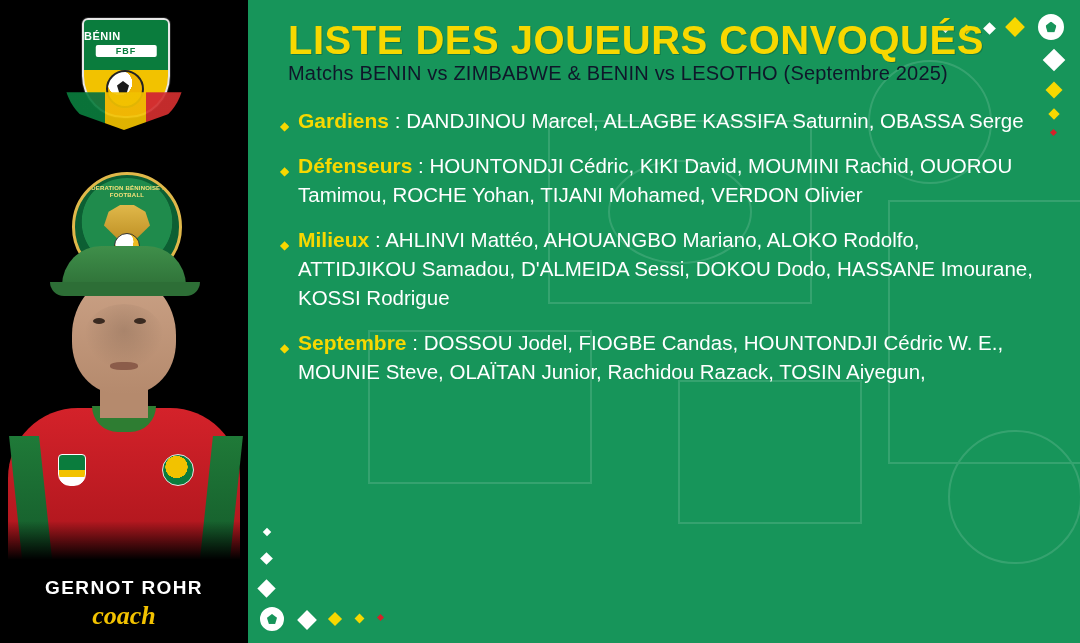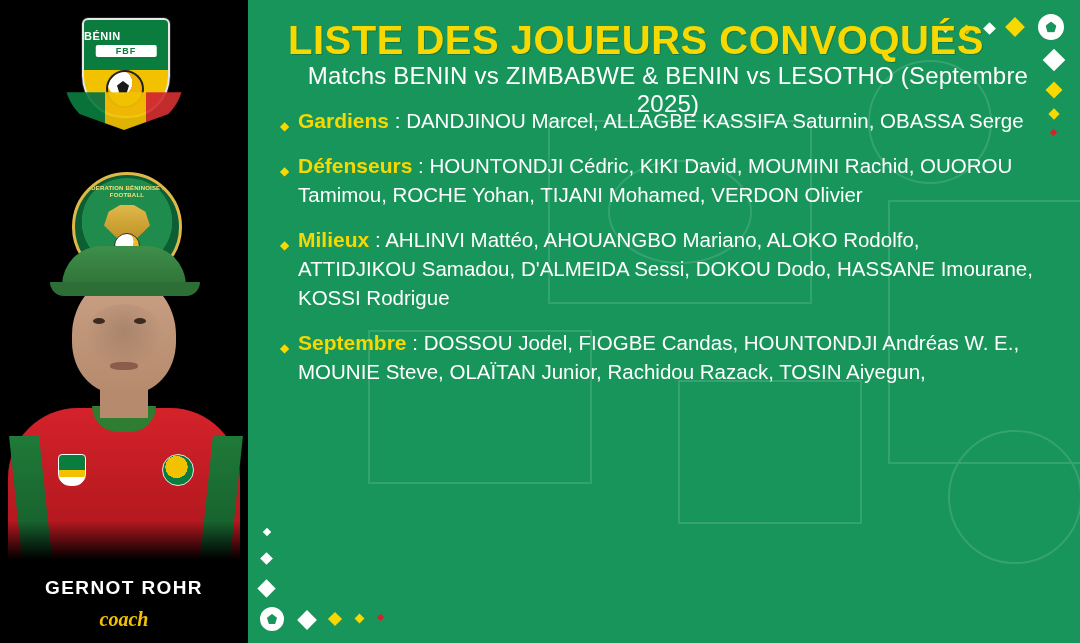--- a/index.html
+++ b/index.html
@@ -253,21 +253,21 @@
     font-size: 19px;
     font-weight: bold;
     letter-spacing: 1.4px;
   }
   .coach-role {
     position: absolute;
     left: 0; right: 0;
     bottom: 12px;
     text-align: center;
     color: #f2c200;
-    font-size: 20px;
+    font-size: 26px;
     font-weight: bold;
     font-style: italic;
     font-family: "Liberation Serif", serif;
   }
 
   
   .right-panel {
     position: absolute;
     left: 248px; top: 0;
     width: 832px;
@@ -295,24 +295,23 @@
     font-weight: bold;
     letter-spacing: .5px;
     line-height: 44px;
     text-shadow: 1px 1px 0 rgba(0,0,0,.18);
   }
   .subhead {
     position: absolute;
     left: 40px;
     top: 62px;
     width: 760px;
-    color: #ffffff;
-    font-size: 24px;
+    color: #0f172a;
+    font-size: 20px;
     letter-spacing: .2px;
-    text-align: center;
   }
 
   .groups {
     position: absolute;
     left: 32px;
     top: 106px;
     width: 760px;
   }
   .group {
     position: relative;
@@ -480,20 +479,20 @@
         <div class="gtext"><span class="gtitle">Défenseurs</span><span> : </span><span>HOUNTONDJI Cédric, KIKI David, MOUMINI Rachid, OUOROU Tamimou, ROCHE Yohan, TIJANI Mohamed, VERDON Olivier</span></div>
       </div>
 
       <div class="group">
         <div class="bullet">◆</div>
         <div class="gtext"><span class="gtitle">Milieux</span><span> : </span><span>AHLINVI Mattéo, AHOUANGBO Mariano, ALOKO Rodolfo, ATTIDJIKOU Samadou, D'ALMEIDA Sessi, DOKOU Dodo, HASSANE Imourane, KOSSI Rodrigue</span></div>
       </div>
 
       <div class="group">
         <div class="bullet">◆</div>
-        <div class="gtext"><span class="gtitle">Septembre</span><span> : </span><span>DOSSOU Jodel, FIOGBE Candas, HOUNTONDJI Andréas W. E., MOUNIE Steve, OLAÏTAN Junior, Rachidou Razack, TOSIN Aiyegun,</span></div>
+        <div class="gtext"><span class="gtitle">Septembre</span><span> : </span><span>DOSSOU Jodel, FIOGBE Candas, HOUNTONDJI Cédric W. E., MOUNIE Steve, OLAÏTAN Junior, Rachidou Razack, TOSIN Aiyegun,</span></div>
       </div>
 
     </div>
 
 
   </div>
 </div>
 
 </body></html>

